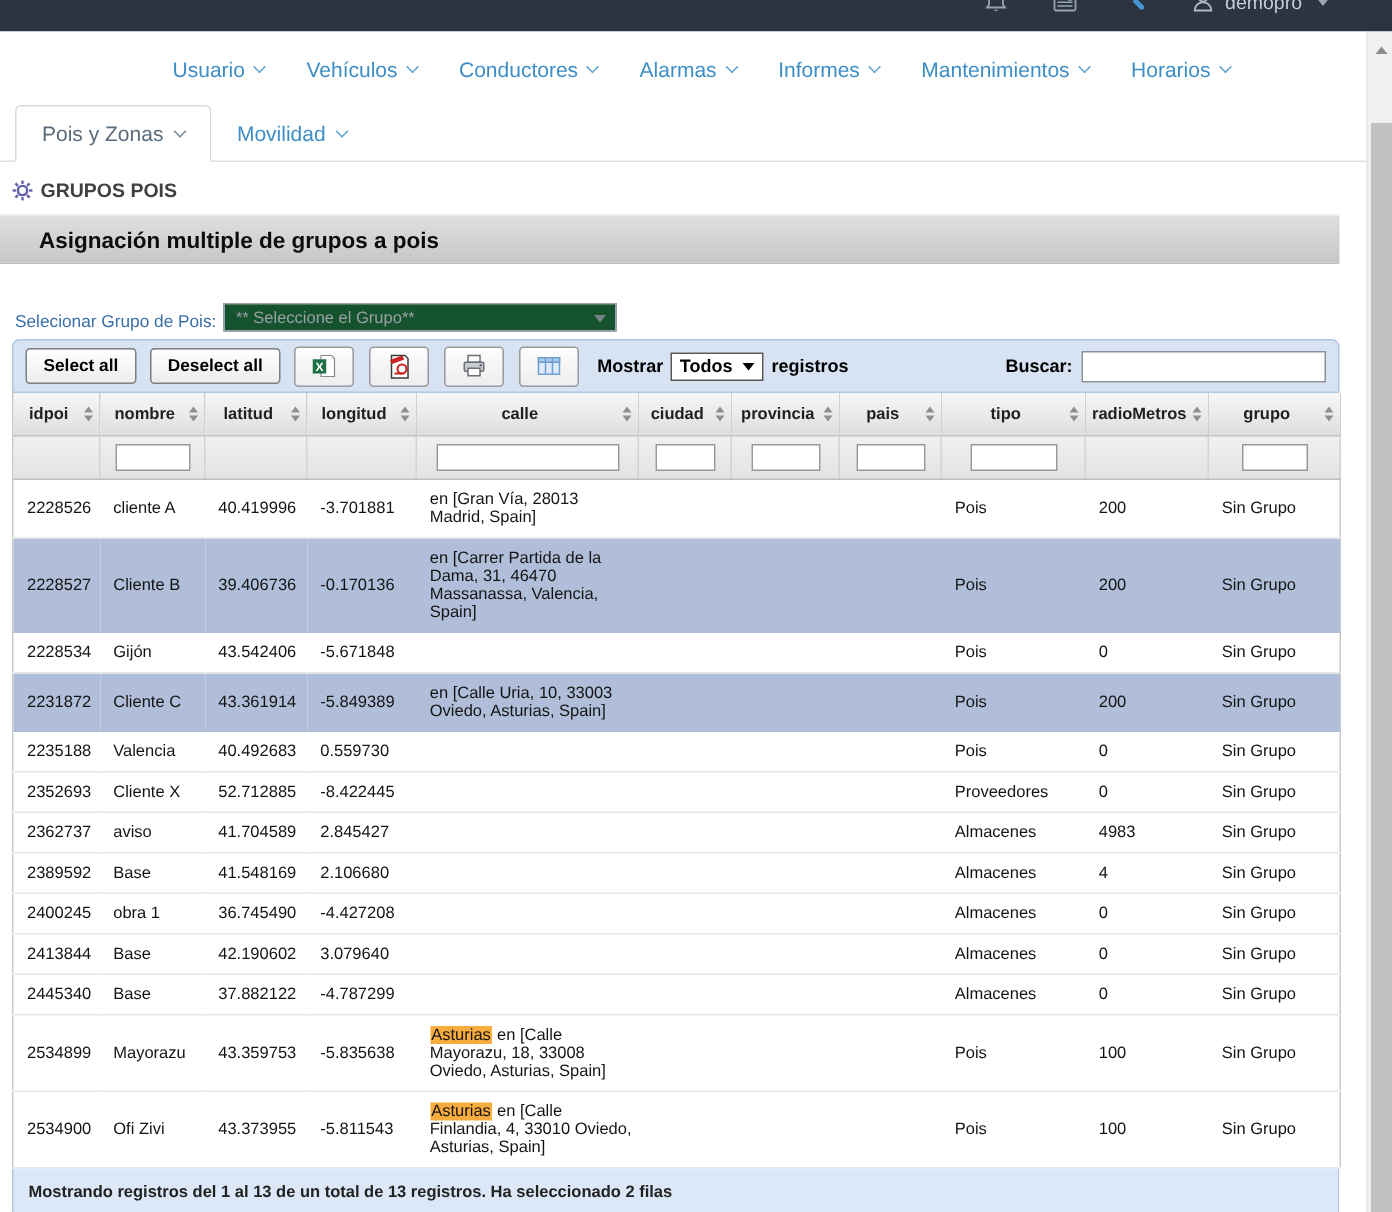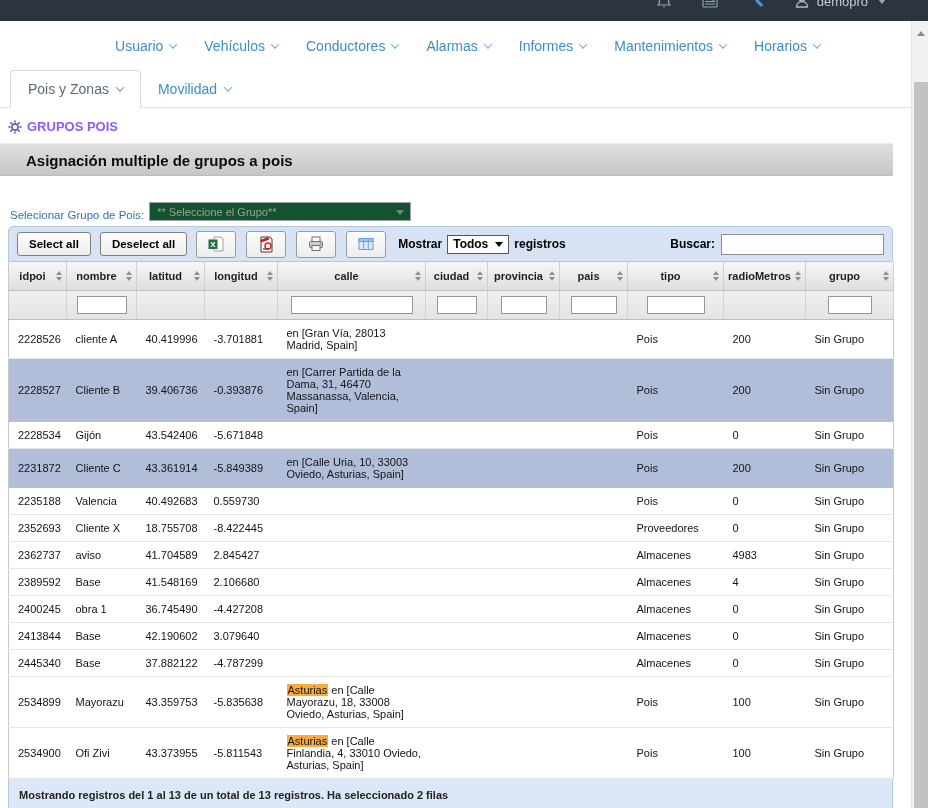--- a/index.html
+++ b/index.html
@@ -22,21 +22,21 @@
   .mainmenu { display:flex; gap:28px; padding:17px 0 12px 24px;justify-content:center; }
   .nav-item { display:flex; align-items:center; gap:7px; color:#3d8ec5; font-size:14px; cursor:pointer; }
   .chev { width:6px; height:6px; border-right:1.6px solid currentColor; border-bottom:1.6px solid currentColor; transform:rotate(45deg) translate(-1px,-1px); opacity:.8; }
 
   
   .tabsrow { display:flex; padding-left:10px; border-bottom:1px solid #dde2e8; margin-top:4px; }
   .tab { display:flex; align-items:center; gap:8px; font-size:14px; color:#3d8ec5; padding:10px 17px; cursor:pointer; }
   .tab.active { color:#5a6b7c; border:1px solid #d4dae0; border-bottom:1px solid #fff; margin-bottom:-1px; border-radius:4px 4px 0 0; background:#fff; }
 
   
-  .sectionhead { display:flex; align-items:center; gap:5px; padding:11px 0 9px 8px; color:#8b5cf6; font-weight:bold; font-size:13px; }
+  .sectionhead { display:flex; align-items:center; gap:5px; padding:11px 0 9px 8px; color:#404040; font-weight:bold; font-size:13px; }
 
   
   .pagetitle { height:33px; line-height:33px; background:linear-gradient(#dfdfdf,#c7c7c7); border-top:1px solid #ececec; border-bottom:1px solid #bdbdbd; font-size:15px; font-weight:bold; color:#0d0d0d; padding-left:26px; margin-right:18px; }
 
   
   .groupselect-row { display:flex; align-items:flex-end; gap:5px; margin:26px 0 5px 10px; font-size:11.5px; }
   .groupselect-row label { color:#3b6fa8; }
   .fakeselect { position:relative; width:262px; height:19px; border:1px solid #9aa4ad; background:#14532d; color:#9aa0a6; font-size:11px; padding:3px 18px 0 7px; white-space:nowrap; overflow:hidden; cursor:pointer; }
   .fakeselect .tri-down { position:absolute; right:6px; top:7px; }
   .tri-down { width:0; height:0; border-left:4px solid transparent; border-right:4px solid transparent; border-top:5px solid #7a7f86; }
@@ -331,21 +331,21 @@
               <td></td>
               <td></td>
               <td>Pois</td>
               <td>200</td>
               <td>Sin Grupo</td>
             </tr>
             <tr class="selected">
               <td>2228527</td>
               <td>Cliente B</td>
               <td>39.406736</td>
-              <td>-0.393876</td>
+              <td>-0.170136</td>
               <td>en [Carrer Partida de la Dama, 31, 46470 Massanassa, Valencia, Spain]</td>
               <td></td>
               <td></td>
               <td></td>
               <td>Pois</td>
               <td>200</td>
               <td>Sin Grupo</td>
             </tr>
             <tr class="">
               <td>2228534</td>
@@ -382,21 +382,21 @@
               <td></td>
               <td></td>
               <td></td>
               <td>Pois</td>
               <td>0</td>
               <td>Sin Grupo</td>
             </tr>
             <tr class="">
               <td>2352693</td>
               <td>Cliente X</td>
-              <td>18.755708</td>
+              <td>52.712885</td>
               <td>-8.422445</td>
               <td></td>
               <td></td>
               <td></td>
               <td></td>
               <td>Proveedores</td>
               <td>0</td>
               <td>Sin Grupo</td>
             </tr>
             <tr class="">

